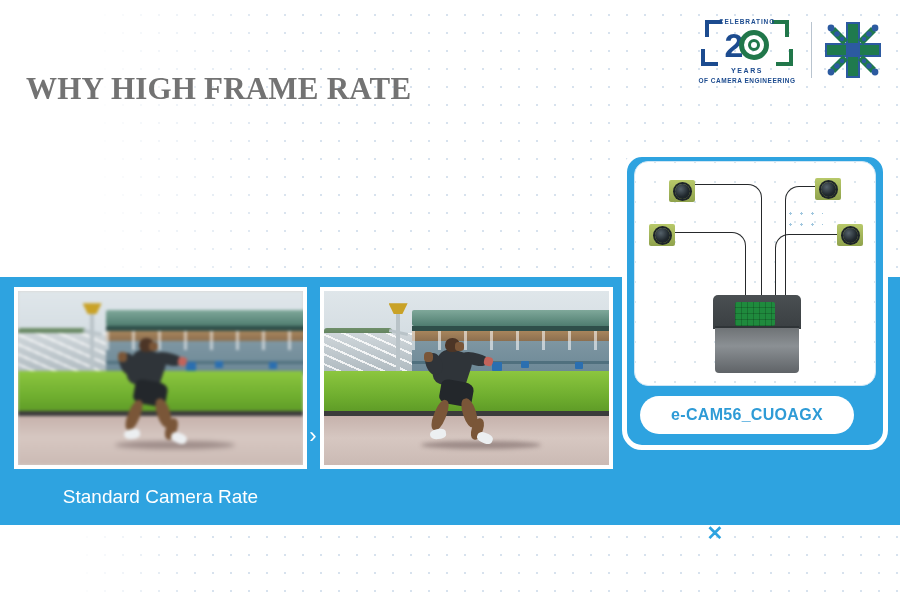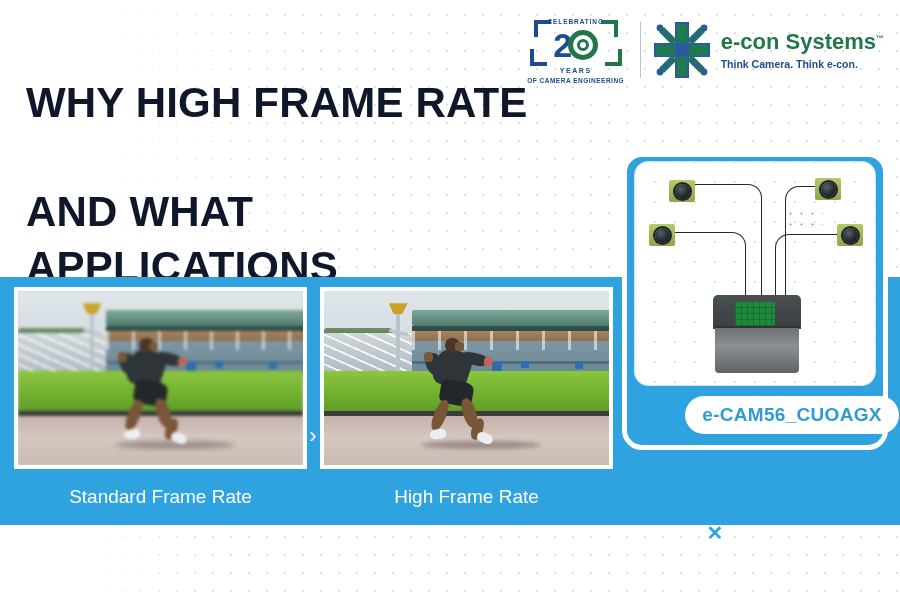--- a/index.html
+++ b/index.html
@@ -81,23 +81,24 @@
   }
   .econ-name .tm{font-size:8px;vertical-align:super;}
   .econ-tag{
     font-size:10.5px;font-weight:bold;color:#1c4b8f;margin-top:5px;
     white-space:nowrap;
   }
 
   
   .title{
     position:absolute;left:26px;top:48px;width:540px;
-    font-size:42px;font-weight:bold;line-height:1.30;
-    color:#0f172a;letter-spacing:.2px;
+    font-size:31px;font-weight:bold;line-height:1.30;
+    color:#737373;letter-spacing:.2px;
     text-transform:uppercase;
+    font-family:Liberation Serif, serif;
   }
 
   
   .band{
     position:absolute;left:0;top:277px;width:900px;height:248px;
     background:#2ea3e0;
   }
   .band-inner{position:absolute;left:0;top:0;width:900px;height:248px;}
 
   .photo{
@@ -252,24 +253,24 @@
       border-bottom:none;border-right:none;border-radius:14px 0 0 0;}
   .w4{left:140px;top:72px;width:66px;height:66px;
       border-top:1.6px solid #26292b;border-left:1.6px solid #26292b;
       border-bottom:none;border-right:none;border-radius:14px 0 0 0;}
 
   .minidots{position:absolute;left:150px;top:46px;width:38px;height:22px;
       background-image:radial-gradient(circle,#9fc6de 1.1px, transparent 1.3px);
       background-size:11px 11px;}
 
   .pill{
-    position:absolute;left:685px;top:396px;width:214px;height:38px;
+    position:absolute;left:640px;top:396px;width:214px;height:38px;
     background:#ffffff;border-radius:19px;
     display:flex;align-items:center;justify-content:center;
-    color:#2e9bd6;font-size:19px;font-weight:bold;letter-spacing:.3px;
+    color:#2e9bd6;font-size:16px;font-weight:bold;letter-spacing:.3px;
   }
 
   .close-x{
     position:absolute;left:704px;top:522px;width:22px;height:22px;
     color:#2ea3e0;font-size:20px;font-weight:bold;line-height:22px;
     text-align:center;
   }
 </style>
 </head>
 <body>
@@ -319,32 +320,28 @@
             <circle cx="42" cy="20" r="2.2"></circle>
           <circle cx="9" cy="53" r="3.4"></circle>
             <circle cx="15" cy="47" r="2.8"></circle>
             <circle cx="20" cy="42" r="2.2"></circle>
           <circle cx="53" cy="53" r="3.4"></circle>
             <circle cx="47" cy="47" r="2.8"></circle>
             <circle cx="42" cy="42" r="2.2"></circle>
         </g>
       </svg>
     </span>
-    <span class="econ-text">
-      <span class="econ-name"><span>e-con Systems</span><span class="tm">™</span></span>
-      <span class="econ-tag">Think Camera. Think e-con.</span>
-    </span>
   </div>
 
 </div>
 
 <h1 class="title">
   <span>WHY HIGH FRAME RATE</span><br>
   <br>
-  <span>AND WHAT APPLICATIONS</span><br>
+  <br>
 </h1>
 
 <div class="band">
   <div class="band-inner">
 
     <div class="photo left blurred">
       <div class="scene">
         <div class="sky"></div>
         <div class="treewall"></div>
         <div class="bleachers"></div>
@@ -420,22 +417,21 @@
           <div class="r-shorts"></div>
           <div class="r-leg-front"></div>
           <div class="r-shoe-front"></div>
           <div class="r-leg-back"></div>
           <div class="r-shin-back"></div>
           <div class="r-shoe-back"></div>
         </div>
       </div>
     </div>
 
-    <div class="caption left">Standard Frame Rate</div>
-    <div class="caption right">High Frame Rate</div>
+    <div class="caption left">Standard Camera Rate</div>
 
   </div>
 </div>
 
 <div class="card"></div>
 
 <div class="card-frame">
   <div class="fdots"></div>
   <div class="minidots"></div>
 

